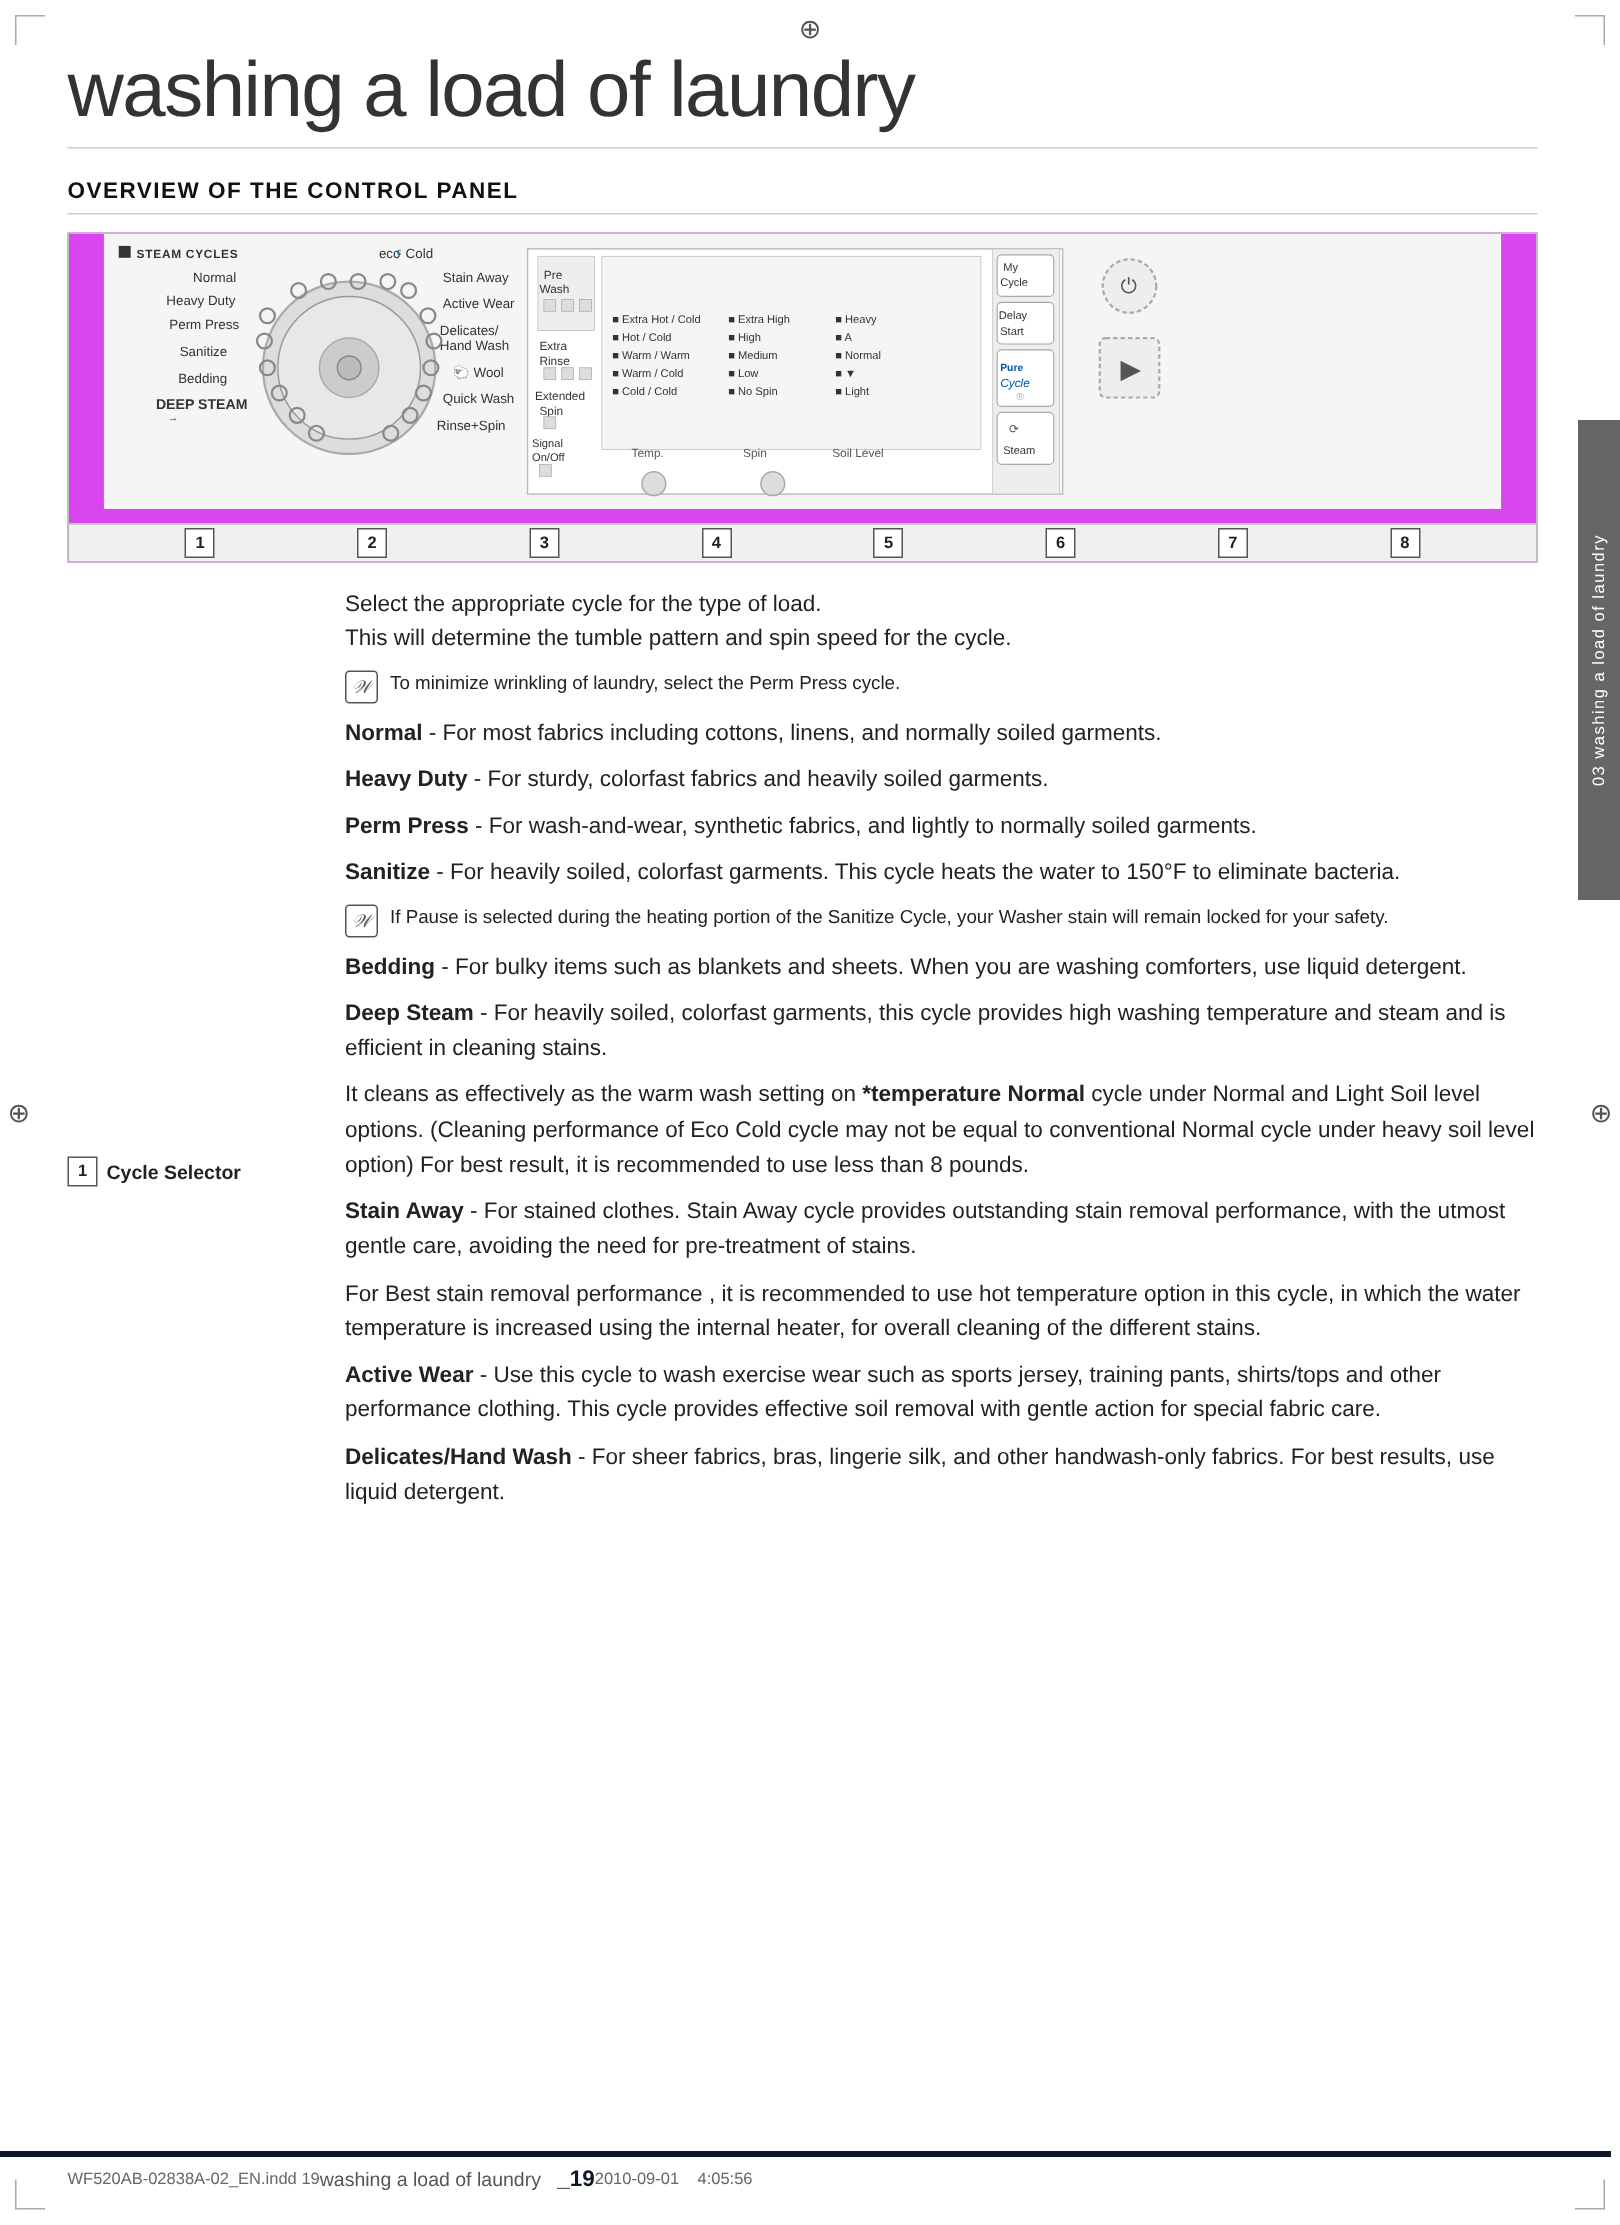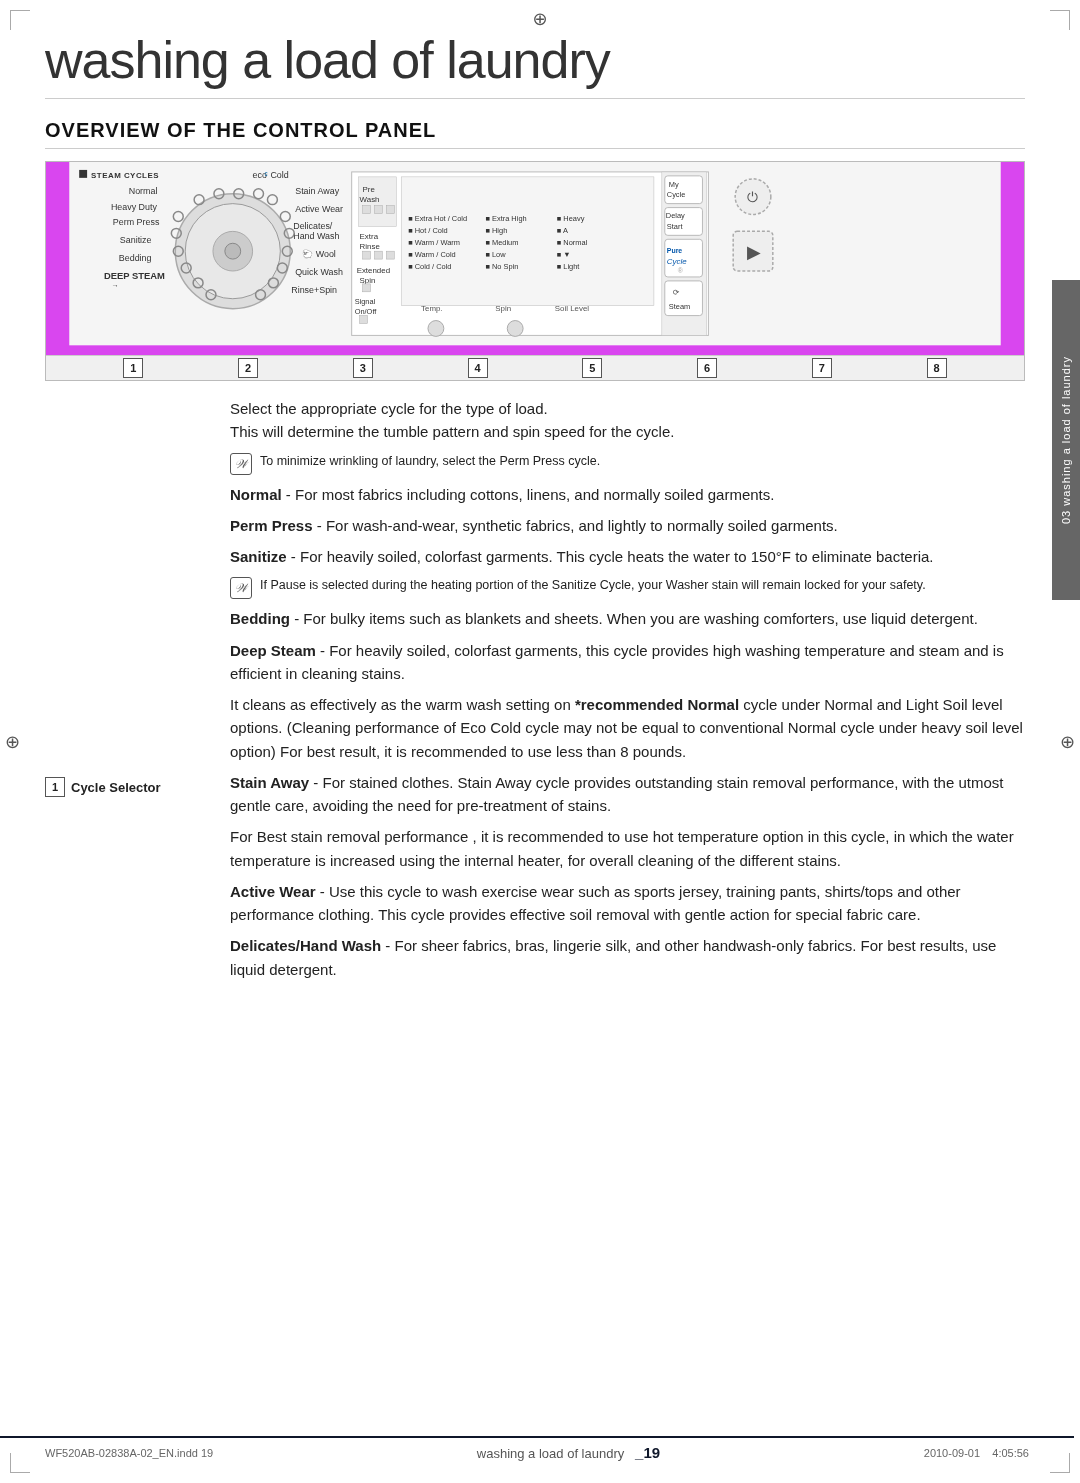--- a/index.html
+++ b/index.html
@@ -93,21 +93,21 @@
       color: #333;
       letter-spacing: -1px;
       margin-bottom: 20px;
       padding-bottom: 8px;
       border-bottom: 1px solid #ccc;
       font-family: 'Arial', sans-serif;
     }
 
     
     .section-heading {
-      font-size: 20px;
+      font-size: 15px;
       font-weight: 900;
       letter-spacing: 1px;
       text-transform: uppercase;
       margin-bottom: 12px;
       margin-top: 8px;
       color: #111;
       border-bottom: 1px solid #ccc;
       padding-bottom: 6px;
     }
 
@@ -208,24 +208,24 @@
       margin-top: 1px;
     }
 
     
     .page-footer {
       position: absolute;
       bottom: 22px;
       left: 0;
       right: 6px;
       display: flex;
-      justify-content: space-between;
+      justify-content: flex-start;
       align-items: center;
       padding: 0 45px;
-      border-top: 2px solid #0f172a;
+      border-top: 4px solid #0f172a;
       font-size: 11px;
       color: #666;
       padding-top: 6px;
     }
 
     .footer-center {
       font-size: 13px;
       color: #555;
     }
 
@@ -426,20 +426,23 @@
 
         <div class="note-box">
           <div class="note-icon">𝒲</div>
           <span>To minimize wrinkling of laundry, select the Perm Press cycle.</span>
         </div>
 
         <p class="body-text">
           <strong>Normal</strong> - For most fabrics including cottons, linens, and normally soiled garments.
         </p>
 
+        <p class="body-text">
+          <strong>Heavy Duty</strong> - For sturdy, colorfast fabrics and heavily soiled garments.
+        </p>
 
         <p class="body-text">
           <strong>Perm Press</strong> - For wash-and-wear, synthetic fabrics, and lightly to normally soiled garments.
         </p>
 
         <p class="body-text">
           <strong>Sanitize</strong> - For heavily soiled, colorfast garments. This cycle heats the water to 150°F to eliminate bacteria.
         </p>
 
         <div class="note-box">
@@ -450,21 +453,21 @@
         <p class="body-text">
           <strong>Bedding</strong> - For bulky items such as blankets and sheets. When you are washing comforters, use liquid detergent.
         </p>
 
         <p class="body-text">
           <strong>Deep Steam</strong> - For heavily soiled, colorfast garments, this cycle provides high washing temperature and steam and is efficient in cleaning stains.
         </p>
 
 
         <p class="body-text">
-          It cleans as effectively as the warm wash setting on <strong>*recommended Normal</strong> cycle under Normal and Light Soil level options. (Cleaning performance of Eco Cold cycle may not be equal to conventional Normal cycle under heavy soil level option) For best result, it is recommended to use less than 8 pounds.
+          It cleans as effectively as the warm wash setting on <strong>*temperature Normal</strong> cycle under Normal and Light Soil level options. (Cleaning performance of Eco Cold cycle may not be equal to conventional Normal cycle under heavy soil level option) For best result, it is recommended to use less than 8 pounds.
         </p>
 
 
         <p class="body-text">
           <strong>Stain Away</strong> - For stained clothes. Stain Away cycle provides outstanding stain removal performance, with the utmost gentle care, avoiding the need for pre-treatment of stains.
         </p>
 
         <p class="body-text">
           For Best stain removal performance , it is recommended to use hot temperature option in this cycle, in which the water temperature is increased using the internal heater, for overall cleaning of the different stains.
         </p>

